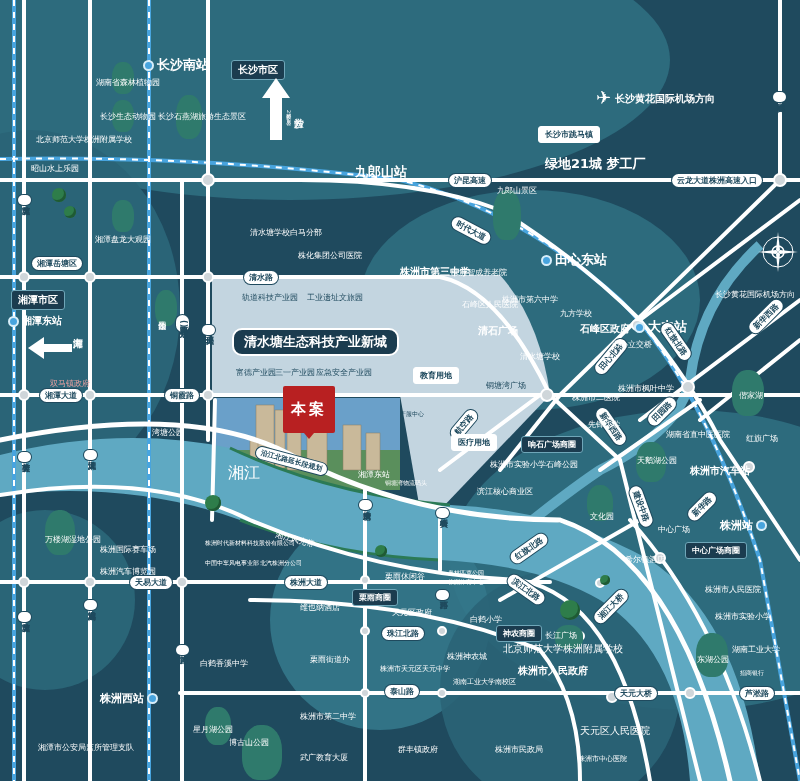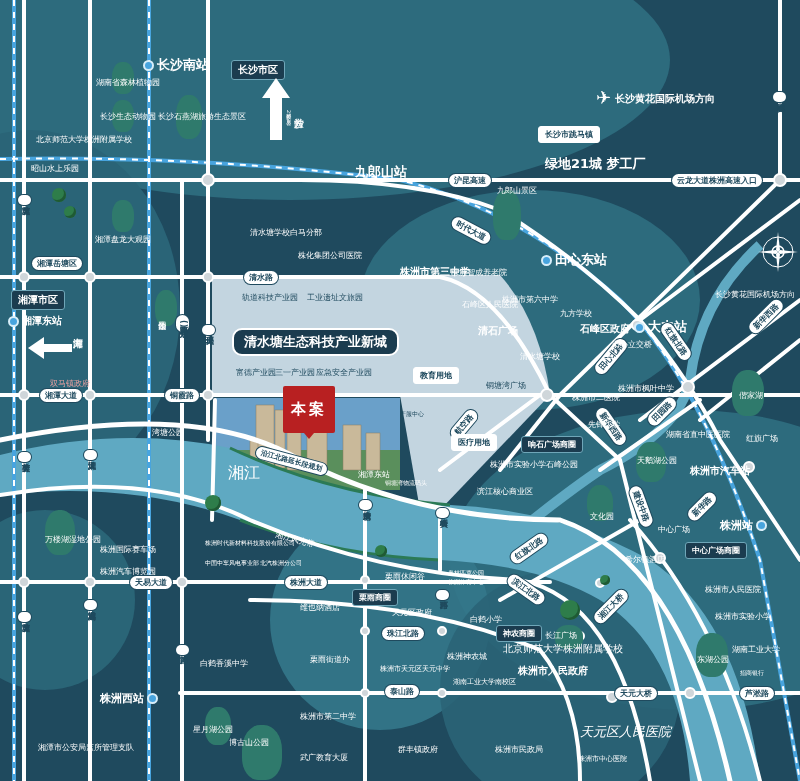--- a/index.html
+++ b/index.html
@@ -335,21 +335,21 @@
   <div class="lbl s" style="left:448px;top:579px;font-size:6px;">株洲体育中心</div>
   <div class="lbl s" style="left:392px;top:608px;">天元区政府</div>
   <div class="lbl s" style="left:470px;top:615px;">白鹤小学</div>
   <div class="tag" style="left:496px;top:625px;font-size:8px;">神农商圈</div>
   <div class="lbl s" style="left:447px;top:652px;">株洲神农城</div>
   <div class="lbl s" style="left:503px;top:643px;font-size:10px;text-align:right;">北京师范大学株洲附属学校</div>
   <div class="lbl s" style="left:545px;top:631px;">长江广场</div>
   <div class="lbl m" style="left:518px;top:665px;font-weight:bold;">株洲市人民政府</div>
   <div class="lbl s" style="left:453px;top:678px;font-size:7px;">湖南工业大学南校区</div>
   <div class="lbl s" style="left:380px;top:665px;font-size:7px;">株洲市天元区天元中学</div>
-  <div class="lbl s" style="left:580px;top:725px;font-size:13px;font-style:italic;">天元区人民医院</div>
+  <div class="lbl s" style="left:580px;top:725px;font-size:10px;">天元区人民医院</div>
   <div class="lbl s" style="left:578px;top:755px;font-size:7px;">株洲市中心医院</div>
   <div class="lbl s" style="left:398px;top:745px;">群丰镇政府</div>
   <div class="lbl s" style="left:495px;top:745px;">株洲市民政局</div>
   <div class="lbl s" style="left:200px;top:659px;">白鹤香溪中学</div>
   <div class="lbl s" style="left:300px;top:712px;">株洲市第二中学</div>
   <div class="lbl s" style="left:193px;top:725px;">星月湖公园</div>
   <div class="lbl s" style="left:229px;top:738px;">博古山公园</div>
   <div class="lbl s" style="left:300px;top:753px;">武广教育大厦</div>
 
   <div class="tree" style="left:64px;top:206px;width:12px;height:12px;"></div>

